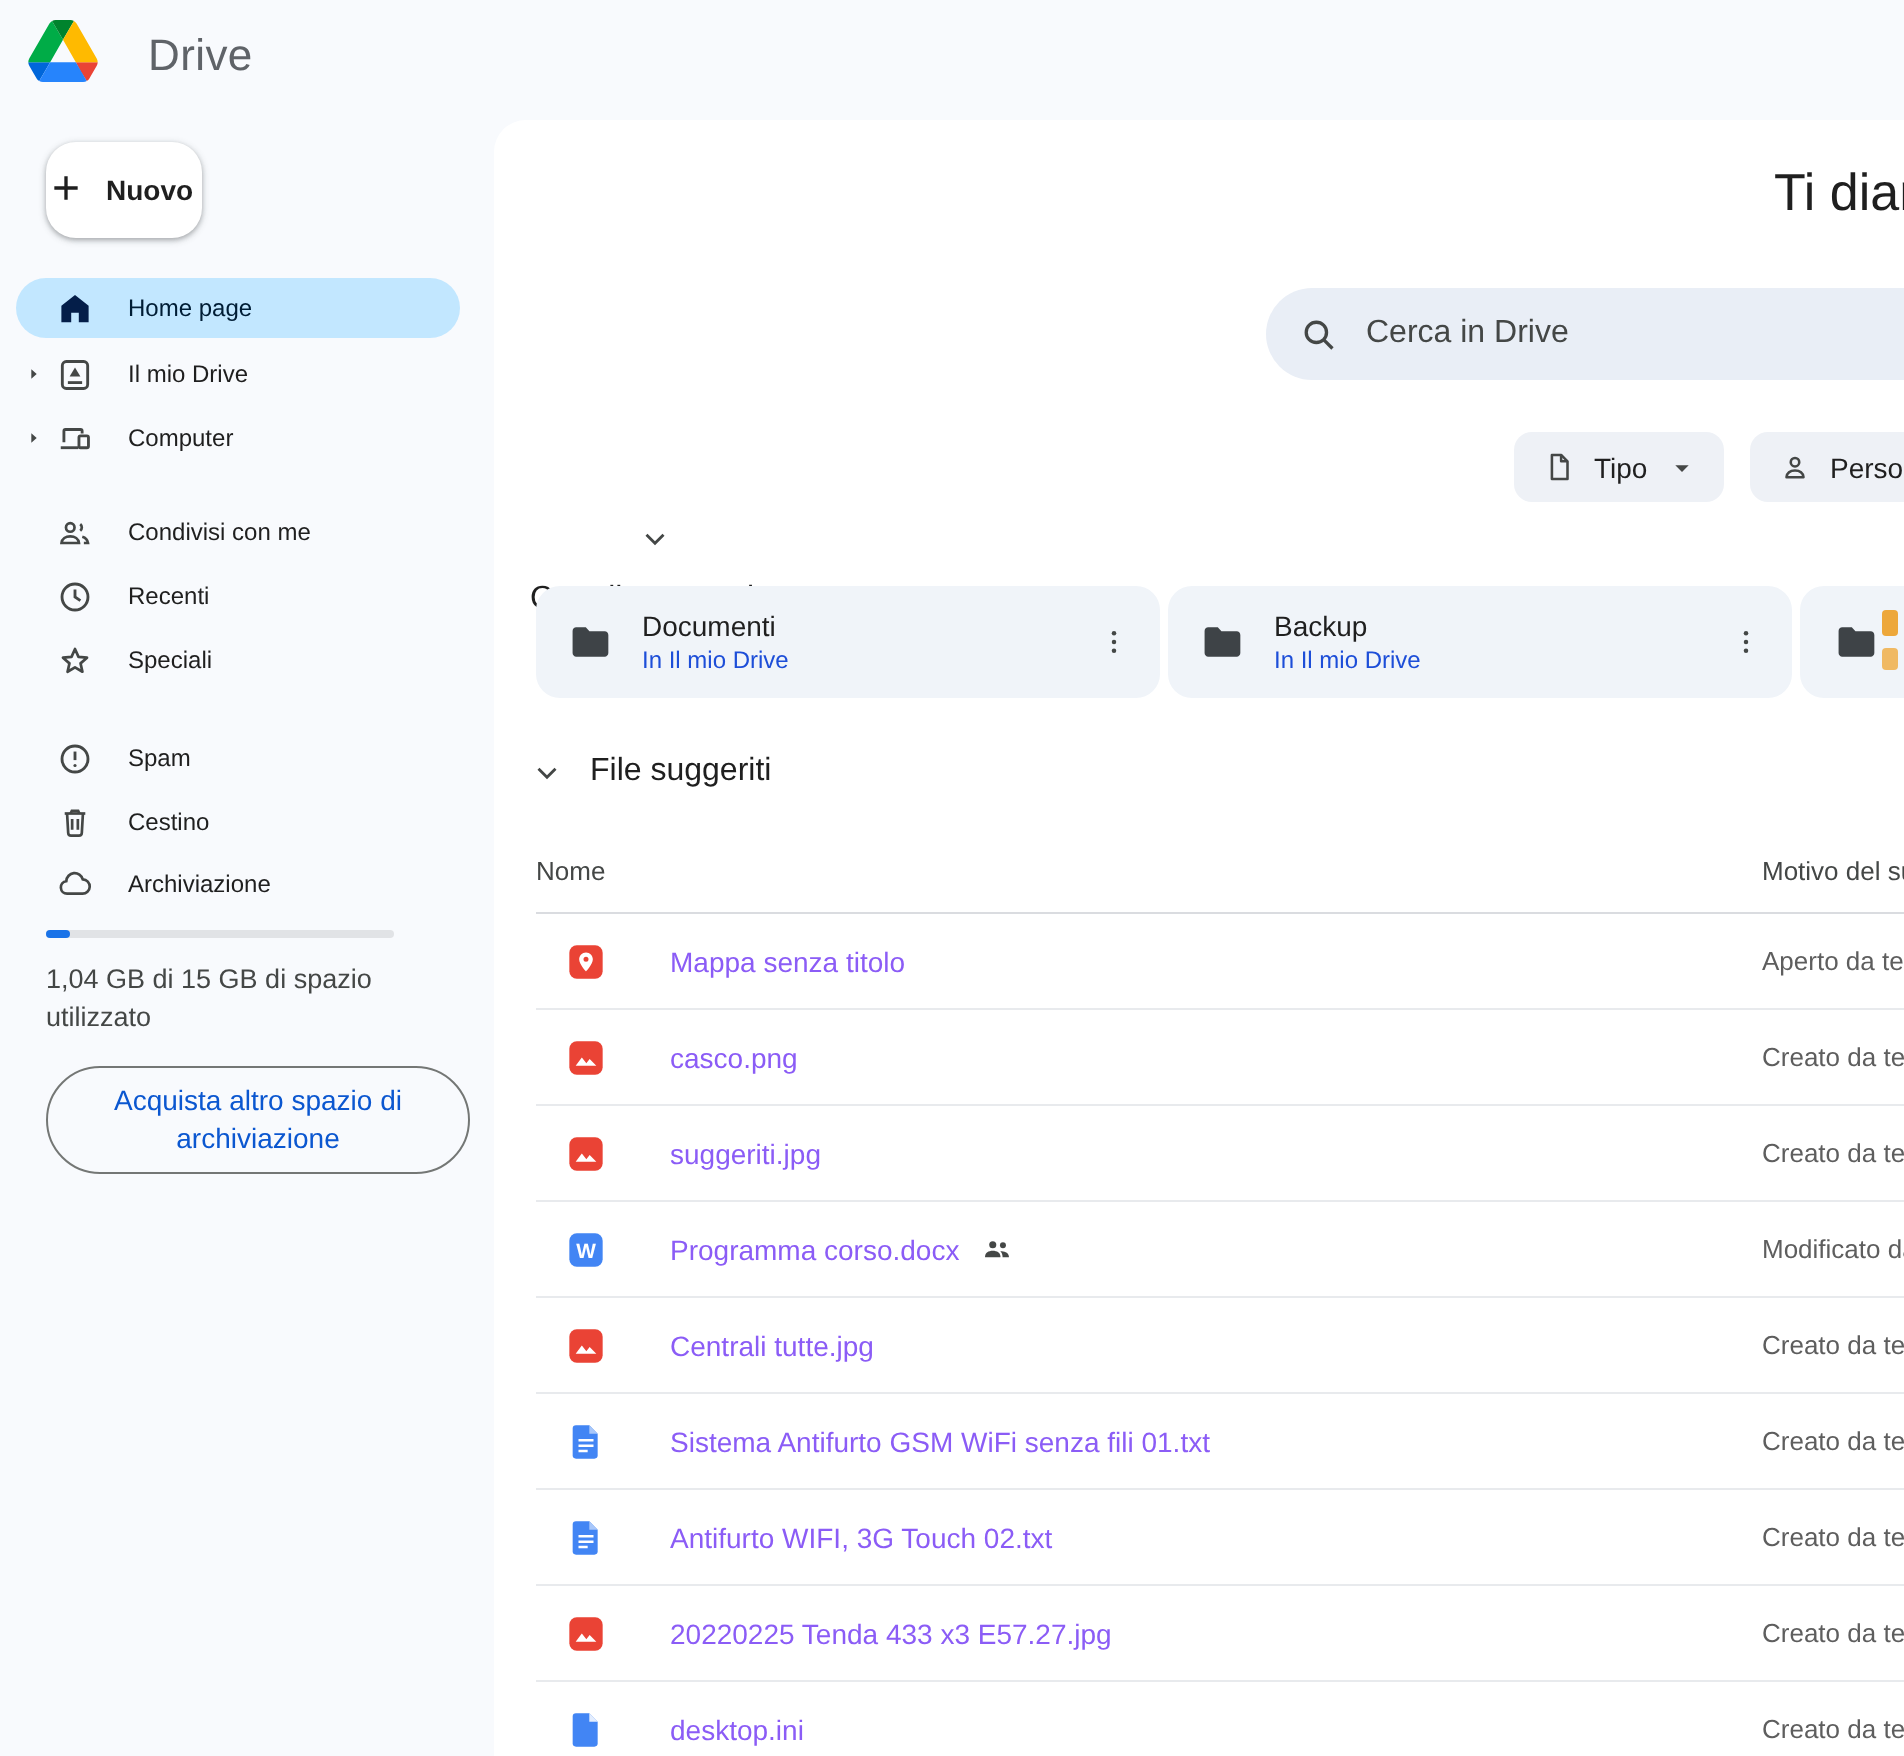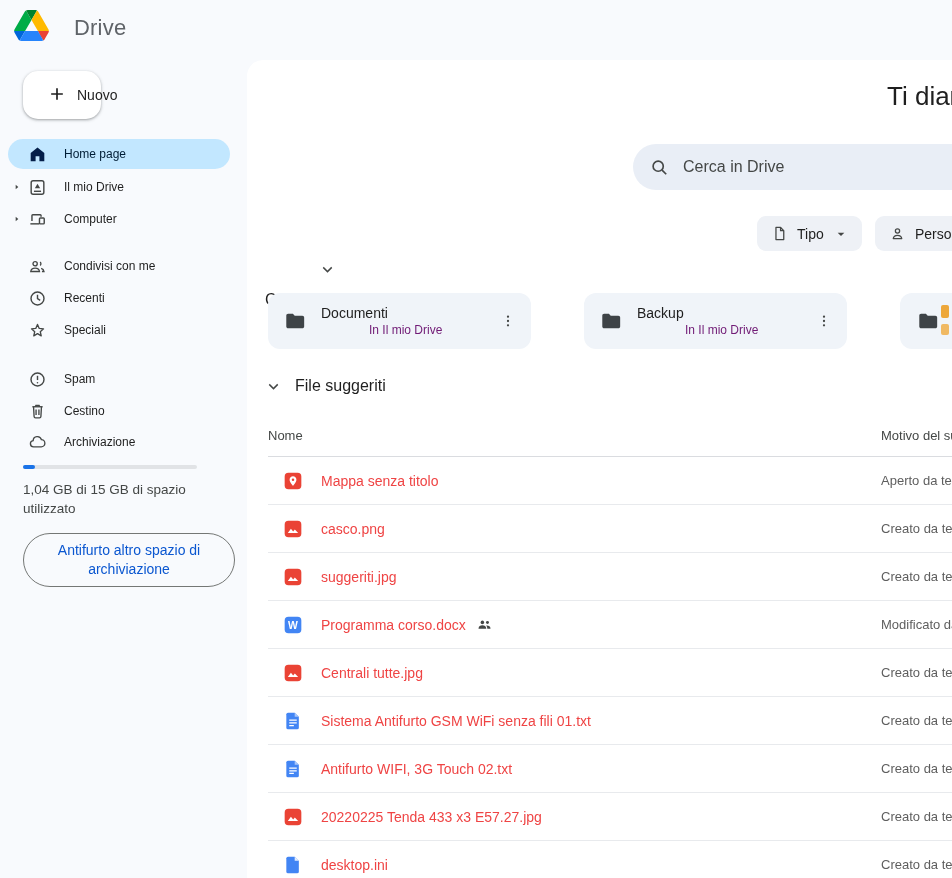--- a/index.html
+++ b/index.html
@@ -5,22 +5,22 @@
   * { margin:0; padding:0; box-sizing:border-box; }
   html,body { font-family:"Liberation Sans", sans-serif; }
   .screen { position:relative; width:952px; height:878px; background:#f8fafd; overflow:hidden; }
 
   
   .logo-area { position:absolute; left:14px; top:10px; display:flex; align-items:center; gap:25px; }
   .wordmark { font-size:22px; color:#5f6368; letter-spacing:0.2px; }
 
   
   .new-btn { position:absolute; left:23px; top:71px; width:78px; height:48px; background:#fff;
-    border:none; border-radius:15px; display:flex; align-items:center; gap:10px; padding-left:24px;
-    font-family:inherit; font-size:14px; font-weight:400; color:#1f1f1f; cursor:pointer;
+    border:none; border-radius:15px; display:flex; align-items:center; gap:10px; padding-left:0;
+    font-family:inherit; font-size:14px; font-weight:700; color:#1f1f1f; cursor:pointer;
     box-shadow:0 1px 2px rgba(60,64,67,.3), 0 1px 3px 1px rgba(60,64,67,.15); }
   .nav-item { position:absolute; left:8px; width:222px; height:30px; border-radius:15px;
     display:flex; align-items:center; padding-left:20px; gap:17px; cursor:pointer; }
   .nav-item .label { font-size:12px; color:#1f1f1f; }
   .nav-item.selected { background:#c2e7ff; }
   .nav-item.selected .label { color:#001d35; font-weight:500; }
   .nav-icon { width:19px; height:19px; flex:0 0 19px; display:block; }
   .expand-arrow { position:absolute; left:5px; top:11px; width:8px; height:8px; }
 
   .storage-bar { position:absolute; left:23px; top:465px; width:174px; height:4px; border-radius:2px; background:#e1e3e6; }
@@ -40,40 +40,40 @@
 
   .chip { position:absolute; top:216px; height:35px; background:#eef1f6; border-radius:9px;
     display:flex; align-items:center; gap:9px; padding:0 12px 0 14px; font-size:14px; font-weight:500;
     color:#1f1f1f; cursor:pointer; }
   .chip-tipo { left:757px; width:105px; }
   .chip-persone { left:875px; width:130px; }
 
   .section-header { position:absolute; display:flex; align-items:center; gap:13px; cursor:pointer; }
   .section-title { font-size:16px; font-weight:500; color:#1f1f1f; }
 
-  .folder-card { position:absolute; top:293px; width:263px; height:56px; background:#f0f4f9; border-radius:12px;
+  .folder-card { position:absolute; top:293px; width:312px; height:56px; background:#f0f4f9; border-radius:12px;
     display:flex; align-items:center; padding-left:16px; gap:15px; cursor:pointer; }
   .card-text { display:flex; flex-direction:column; gap:2px; }
   .card-title { font-size:14px; font-weight:500; color:#1f1f1f; }
-  .card-sub { font-size:12px; color:#701a75;margin-left:48px; }
+  .card-sub { font-size:12px; color:#1d4ed8; }
   .card-menu { position:absolute; right:9px; top:50%; transform:translateY(-50%); width:28px; height:28px;
     border:none; background:transparent; cursor:pointer; display:flex; align-items:center; justify-content:center; }
   .frag { position:absolute; background:#eda73a; border-radius:2px; }
   .frag1 { left:41px; top:12px; width:8px; height:13px; }
   .frag2 { left:41px; top:31px; width:8px; height:11px; background:#f0b963; }
 
   .table-header { position:absolute; left:268px; top:420px; width:684px; height:37px; border-bottom:1px solid #dadce0; }
   .col-nome { position:absolute; left:0; top:8px; font-size:13px; font-weight:500; color:#444746; }
   .col-motivo { position:absolute; left:613px; top:8px; font-size:13px; font-weight:500; color:#444746; white-space:nowrap; }
 
   .files-table { position:absolute; left:268px; top:457px; width:684px; }
   .file-row { position:relative; height:48px; border-bottom:1px solid #e8eaed; display:flex; align-items:center;
     padding-left:15px; cursor:pointer; }
   .row-icon { width:20px; height:20px; flex:0 0 20px; }
-  .row-name { margin-left:18px; font-size:14px; color:#ef4444; white-space:nowrap; }
+  .row-name { margin-left:32px; font-size:14px; color:#8b5cf6; white-space:nowrap; }
   .row-shared { width:17px; height:17px; margin-left:10px; }
   .row-reason { position:absolute; left:613px; font-size:13px; color:#5e5e5e; white-space:nowrap; }
 </style>
 </head>
 <body>
 
 <div class="screen">
 
   <div class="logo-area">
     <span>
@@ -177,21 +177,21 @@
     <svg class="nav-icon" viewBox="0 0 24 24" fill="none" stroke="#444746" stroke-width="1.7">
         <path d="M7 17.5a4 4 0 0 1-.5-7.96A5.3 5.3 0 0 1 16.9 8.4a4.1 4.1 0 0 1-.3 9.1z"></path>
       </svg>
     <span class="label">Archiviazione</span>
   </div>
 
   <div class="storage-bar">
     <div class="storage-fill" style="width:12px"></div>
   </div>
   <div class="storage-text">1,04 GB di 15 GB di spazio utilizzato</div>
-  <button class="buy-btn">Antifurto altro spazio di archiviazione</button>
+  <button class="buy-btn">Acquista altro spazio di archiviazione</button>
 
   <div class="main-panel"></div>
 
   <div class="greeting">Ti diamo il benvenuto in Drive</div>
 
   <div class="search-bar">
     <svg width="21" height="21" viewBox="0 0 24 24" fill="none" stroke="#444746" stroke-width="1.9">
         <circle cx="10.5" cy="10.5" r="5.8"></circle>
         <path d="m14.9 14.9 4.8 4.8"></path>
       </svg>

